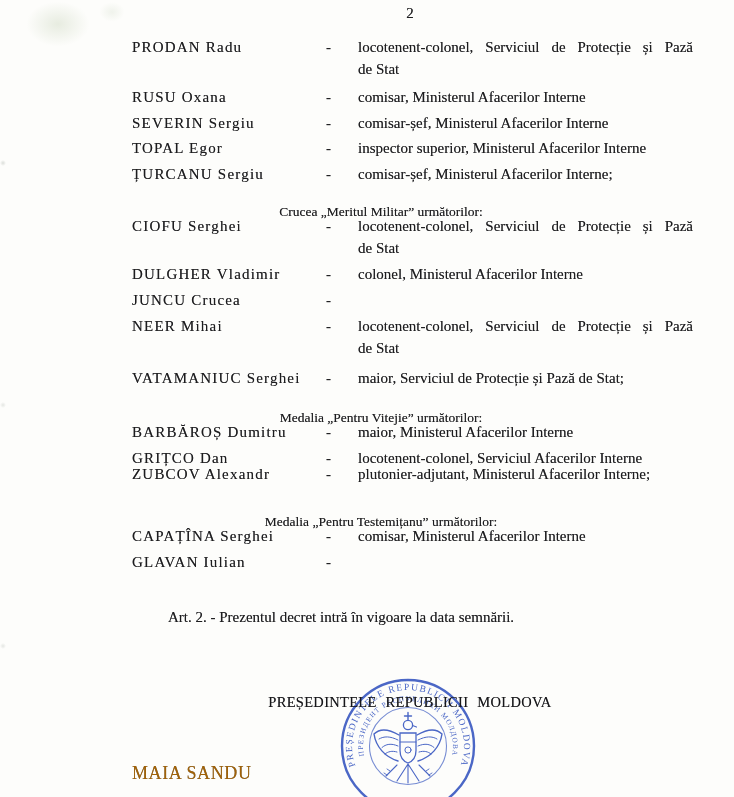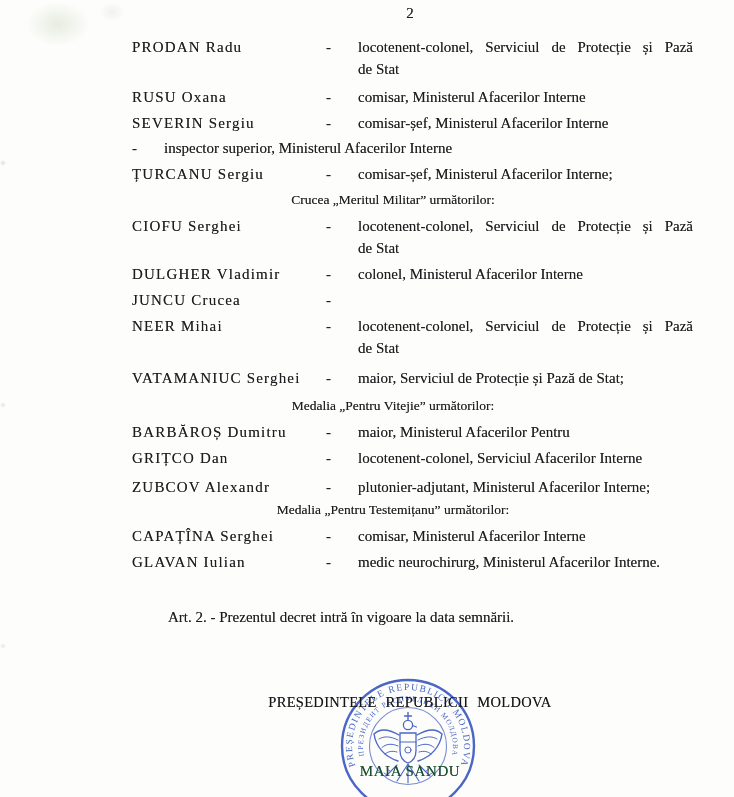--- a/index.html
+++ b/index.html
@@ -33,35 +33,35 @@
   }
 
   .row{position:absolute;left:132px;width:561px;display:flex;align-items:flex-start;line-height:22px;font-size:15px;z-index:3;}
   .row .name{width:194px;flex:0 0 194px;letter-spacing:1.2px;white-space:nowrap;}
   .row .dash{width:20px;flex:0 0 20px;}
   .row .desc{width:347px;flex:0 0 347px;}
   .row .desc .l1,.row .desc .l2{display:block;margin-left:12px;}
   .row.wrap .desc .l1{text-align:justify;text-align-last:justify;}
 
   .heading{
-    position:absolute;left:140px;width:506px;
-    text-align:center;font-size:13.5px;line-height:22px;z-index:3;
+    position:absolute;left:128px;width:506px;
+    text-align:center;font-size:13.5px;line-height:22px;z-index:3;margin-top:12px;
   }
 
   .article-line{position:absolute;left:168px;top:609px;font-size:15px;z-index:3;}
 
   .sig-title{
     position:absolute;top:694px;left:132px;width:556px;
     text-align:center;font-size:14.5px;letter-spacing:0.3px;word-spacing:5px;
     z-index:3;color:#17171a;
   }
   .sig-name{
     position:absolute;top:763px;left:132px;width:556px;
-    text-align:center;font-size:15px;letter-spacing:0.6px;
-    z-index:3;color:#14532d;
+    text-align:left;font-size:18px;letter-spacing:0.6px;
+    z-index:3;color:#a16207;
   }
 
   .seal{position:absolute;left:338px;top:676px;width:140px;height:140px;z-index:2;opacity:0.93;}
 </style>
 </head>
 <body>
 
 <div class="page">
 
   <div class="page-number txt">2</div>
@@ -82,20 +82,21 @@
     </span>
   </div>
   <div class="row txt" style="top:112px">
     <span class="name">SEVERIN Sergiu</span>
     <span class="dash">-</span>
     <span class="desc">
       <span class="l1">comisar-șef, Ministerul Afacerilor Interne</span>
     </span>
   </div>
   <div class="row txt" style="top:137px">
+    <span class="name">TOPAL Egor</span>
     <span class="dash">-</span>
     <span class="desc">
       <span class="l1">inspector superior, Ministerul Afacerilor Interne</span>
     </span>
   </div>
   <div class="row txt" style="top:163px">
     <span class="name">ȚURCANU Sergiu</span>
     <span class="dash">-</span>
     <span class="desc">
       <span class="l1">comisar-șef, Ministerul Afacerilor Interne;</span>
@@ -138,53 +139,50 @@
       <span class="l1">maior, Serviciul de Protecție și Pază de Stat;</span>
     </span>
   </div>
 
   <div class="heading txt" style="top:395px">Medalia „Pentru Vitejie” următorilor:</div>
 
   <div class="row txt" style="top:421px">
     <span class="name">BARBĂROȘ Dumitru</span>
     <span class="dash">-</span>
     <span class="desc">
-      <span class="l1">maior, Ministerul Afacerilor Pentru</span>
+      <span class="l1">maior, Ministerul Afacerilor Interne</span>
     </span>
   </div>
   <div class="row txt" style="top:447px">
     <span class="name">GRIȚCO Dan</span>
     <span class="dash">-</span>
     <span class="desc">
       <span class="l1">locotenent-colonel, Serviciul Afacerilor Interne</span>
     </span>
   </div>
-  <div class="row txt" style="top:476px">
+  <div class="row txt" style="top:463px">
     <span class="name">ZUBCOV Alexandr</span>
     <span class="dash">-</span>
     <span class="desc">
       <span class="l1">plutonier-adjutant, Ministerul Afacerilor Interne;</span>
     </span>
   </div>
 
   <div class="heading txt" style="top:499px">Medalia „Pentru Testemițanu” următorilor:</div>
 
   <div class="row txt" style="top:525px">
     <span class="name">CAPAȚÎNA Serghei</span>
     <span class="dash">-</span>
     <span class="desc">
       <span class="l1">comisar, Ministerul Afacerilor Interne</span>
     </span>
   </div>
   <div class="row txt" style="top:551px">
     <span class="name">GLAVAN Iulian</span>
     <span class="dash">-</span>
-    <span class="desc">
-      <span class="l1">medic neurochirurg, Ministerul Afacerilor Interne.</span>
-    </span>
   </div>
 
   <div class="article-line txt">Art. 2. - Prezentul decret intră în vigoare la data semnării.</div>
 
   <div class="sig-title txt">PREȘEDINTELE REPUBLICII MOLDOVA</div>
   <div class="sig-name txt">MAIA SANDU</div>
 
   <svg class="seal" viewBox="0 0 140 140">
     <defs>
       <path id="arcOuter" d="M 34,112.9 A 56,56 0 1,1 106,112.9" fill="none"></path>

